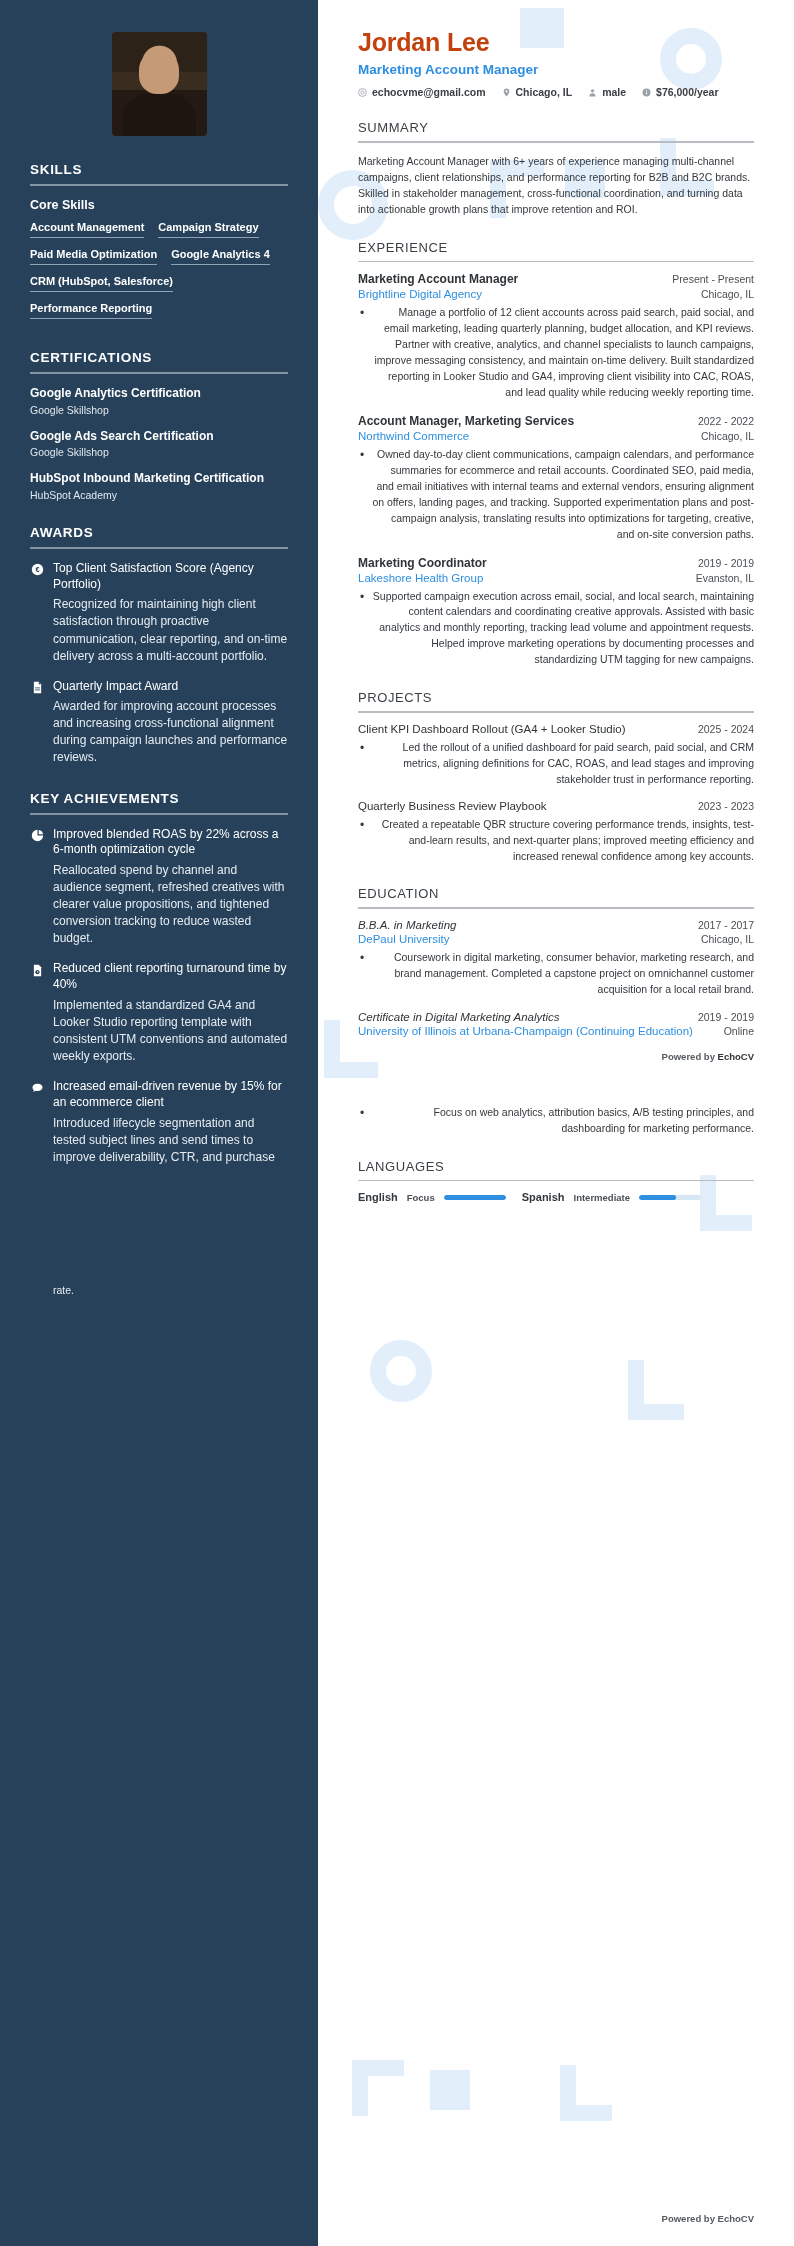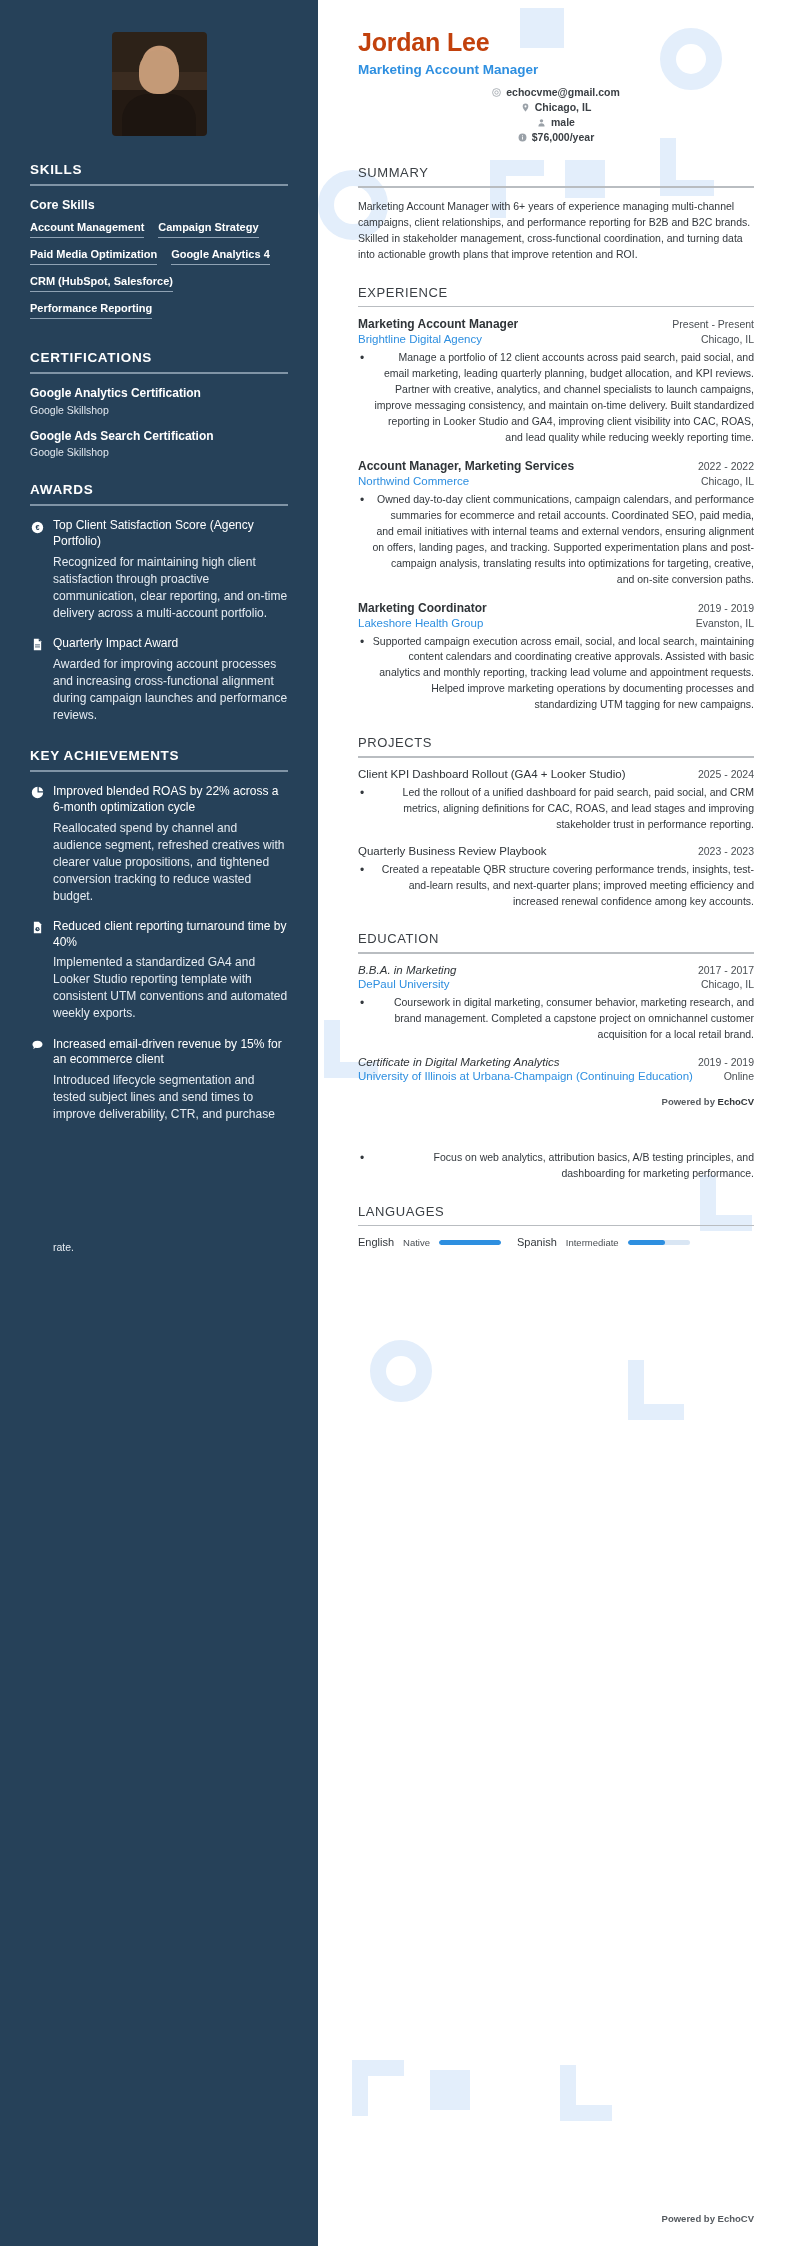--- a/index.html
+++ b/index.html
@@ -110,21 +110,21 @@
   .entry-ico svg { display: block; }
   .entry-body { flex: 1 1 auto; }
   .entry-title { font-size: 12px; font-weight: 400; line-height: 1.32; }
   .entry-desc { font-size: 12px; line-height: 1.42; color: #e6ecf2; margin-top: 4px; }
 
   .orphan { font-size: 10.5px; color: #e6ecf2; margin-top: 118px; padding-left: 23px; }
 
   
   .name { font-size: 25px; font-weight: 700; color: #c2410c; letter-spacing: -.2px; }
   .role { font-size: 13.5px; font-weight: 700; color: #2e8fe0; margin-top: 5px; }
-  .contact { display: flex; flex-wrap: wrap; align-items: center; gap: 3px 16px; margin-top: 9px; flex-direction: column; }
+  .contact { display: flex; flex-wrap: wrap; align-items: center; gap: 12px 16px; margin-top: 9px; }
   .cinfo { display: flex; align-items: center; gap: 5px; font-size: 10.5px; font-weight: 700; color: #3b4045; }
   .cinfo .gi { width: 9px; height: 9px; display:block; }
 
   .sec-h {
     font-size: 13px;
     color: #3a3f44;
     letter-spacing: .6px;
     margin-top: 22px;
     margin-bottom: 6px;
   }
@@ -154,21 +154,21 @@
     color: #33383d; font-size: 12px;
   }
   .proj-head { display:flex; justify-content:space-between; align-items:baseline; gap:12px; }
   .proj-title { font-size: 11.5px; color: #2f3438; }
   .proj-dates { font-size: 10.5px; color: #4a4f54; white-space: nowrap; }
   .proj { margin-bottom: 12px; }
 
   .edu-title { font-size: 11.5px; color: #2f3438; font-style: italic; }
 
   .langs { display: flex; flex-wrap: wrap; align-items: center; gap: 0 10px; }
-  .lang { display: flex; align-items: center; gap: 9px; margin-right: 6px; }
+  .lang { display: flex; align-items: center; gap: 9px; margin-right: 6px; font-weight: bold; }
   .lang-name { font-size: 11px; color: #33383d; }
   .lang-level { font-size: 9.5px; color: #4a4f54; }
   .bar { width: 62px; height: 5px; border-radius: 3px; background: #d9e6f4; position: relative; overflow: hidden; }
   .bar > span { position: absolute; left: 0; top: 0; bottom: 0; background: #2e8fe0; border-radius: 3px; display:block; }
 
   .powered {
     text-align: right;
     font-size: 9.5px;
     font-weight: 700;
     color: #555a5f;
@@ -228,20 +228,24 @@
       <div class="side-h">CERTIFICATIONS</div>
       <div class="side-rule"></div>
       <div class="cert">
         <div class="cert-name">Google Analytics Certification</div>
         <div class="cert-issuer">Google Skillshop</div>
       </div>
       <div class="cert">
         <div class="cert-name">Google Ads Search Certification</div>
         <div class="cert-issuer">Google Skillshop</div>
       </div>
+      <div class="cert">
+        <div class="cert-name">HubSpot Inbound Marketing Certification</div>
+        <div class="cert-issuer">HubSpot Academy</div>
+      </div>
 
       <div class="side-h">AWARDS</div>
       <div class="side-rule"></div>
 
       <div class="entry">
         <span class="entry-ico">
           <svg width="13" height="13" viewBox="0 0 16 16">
               <circle cx="8" cy="8" r="7" fill="#fff"></circle>
               <text x="8" y="11.5" font-size="9" font-family="Liberation Sans, sans-serif" font-weight="700" text-anchor="middle" fill="#264159">€</text>
             </svg>
@@ -456,21 +460,21 @@
         <ul class="bullets">
           <li>Focus on web analytics, attribution basics, A/B testing principles, and dashboarding for marketing performance.</li>
         </ul>
       </div>
 
       <div class="sec-h">LANGUAGES</div>
       <div class="sec-rule"></div>
       <div class="langs">
         <div class="lang">
           <span class="lang-name">English</span>
-          <span class="lang-level">Native</span>
+          <span class="lang-level">Focus</span>
           <span class="bar">
               <span style="width: 100%;"></span>
             </span>
         </div>
         <div class="lang">
           <span class="lang-name">Spanish</span>
           <span class="lang-level">Intermediate</span>
           <span class="bar">
               <span style="width: 60%;"></span>
             </span>

